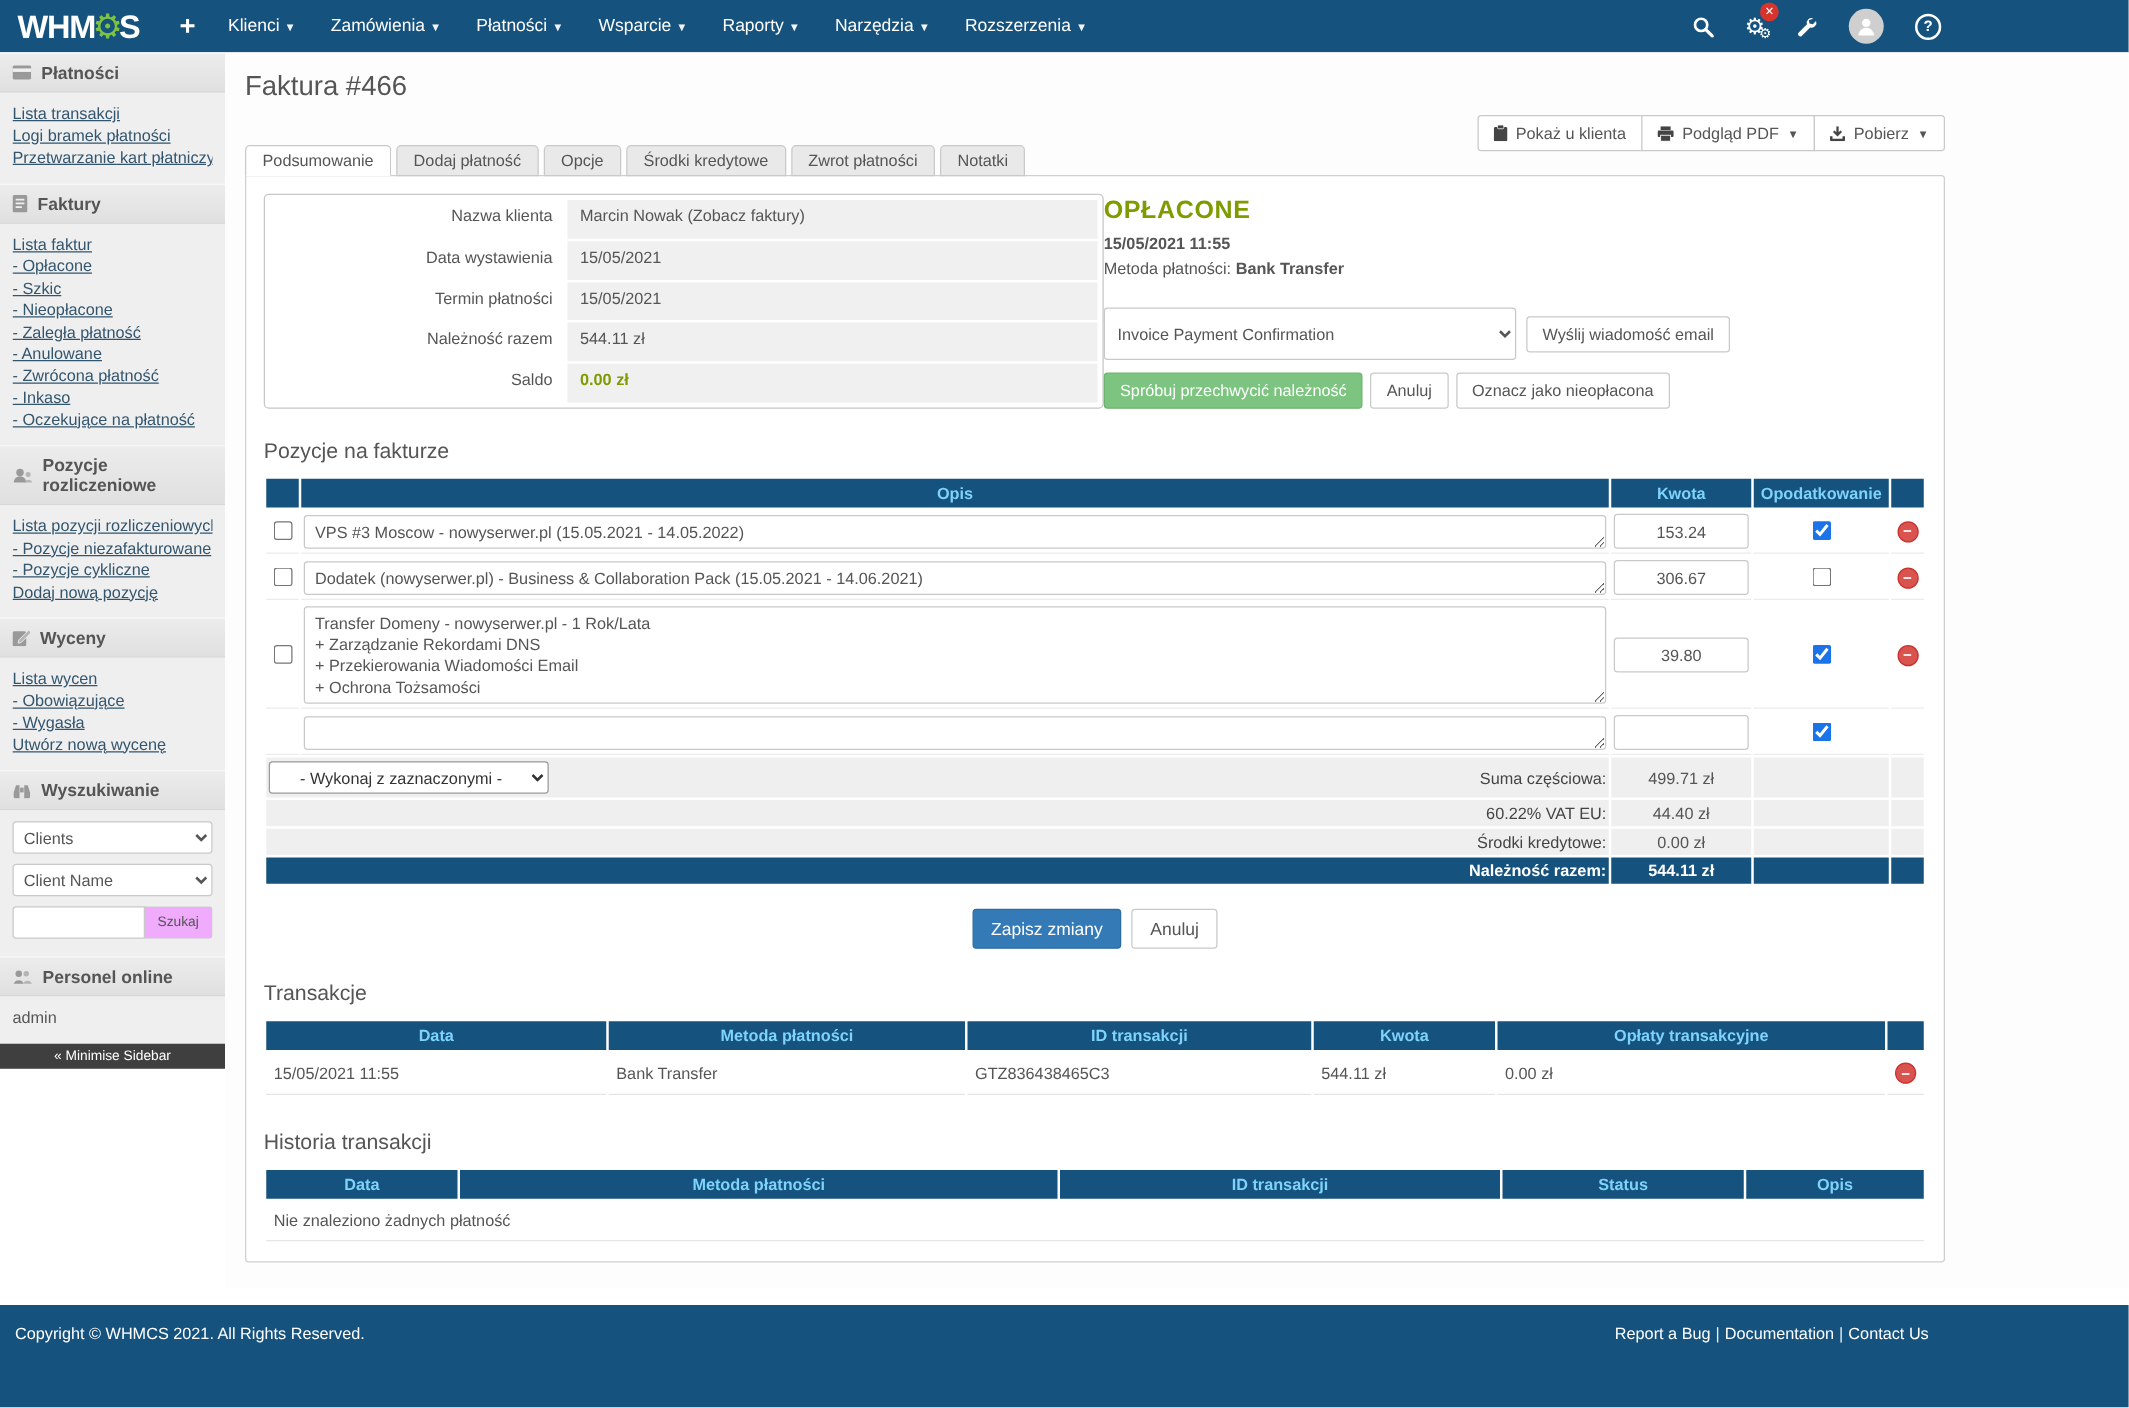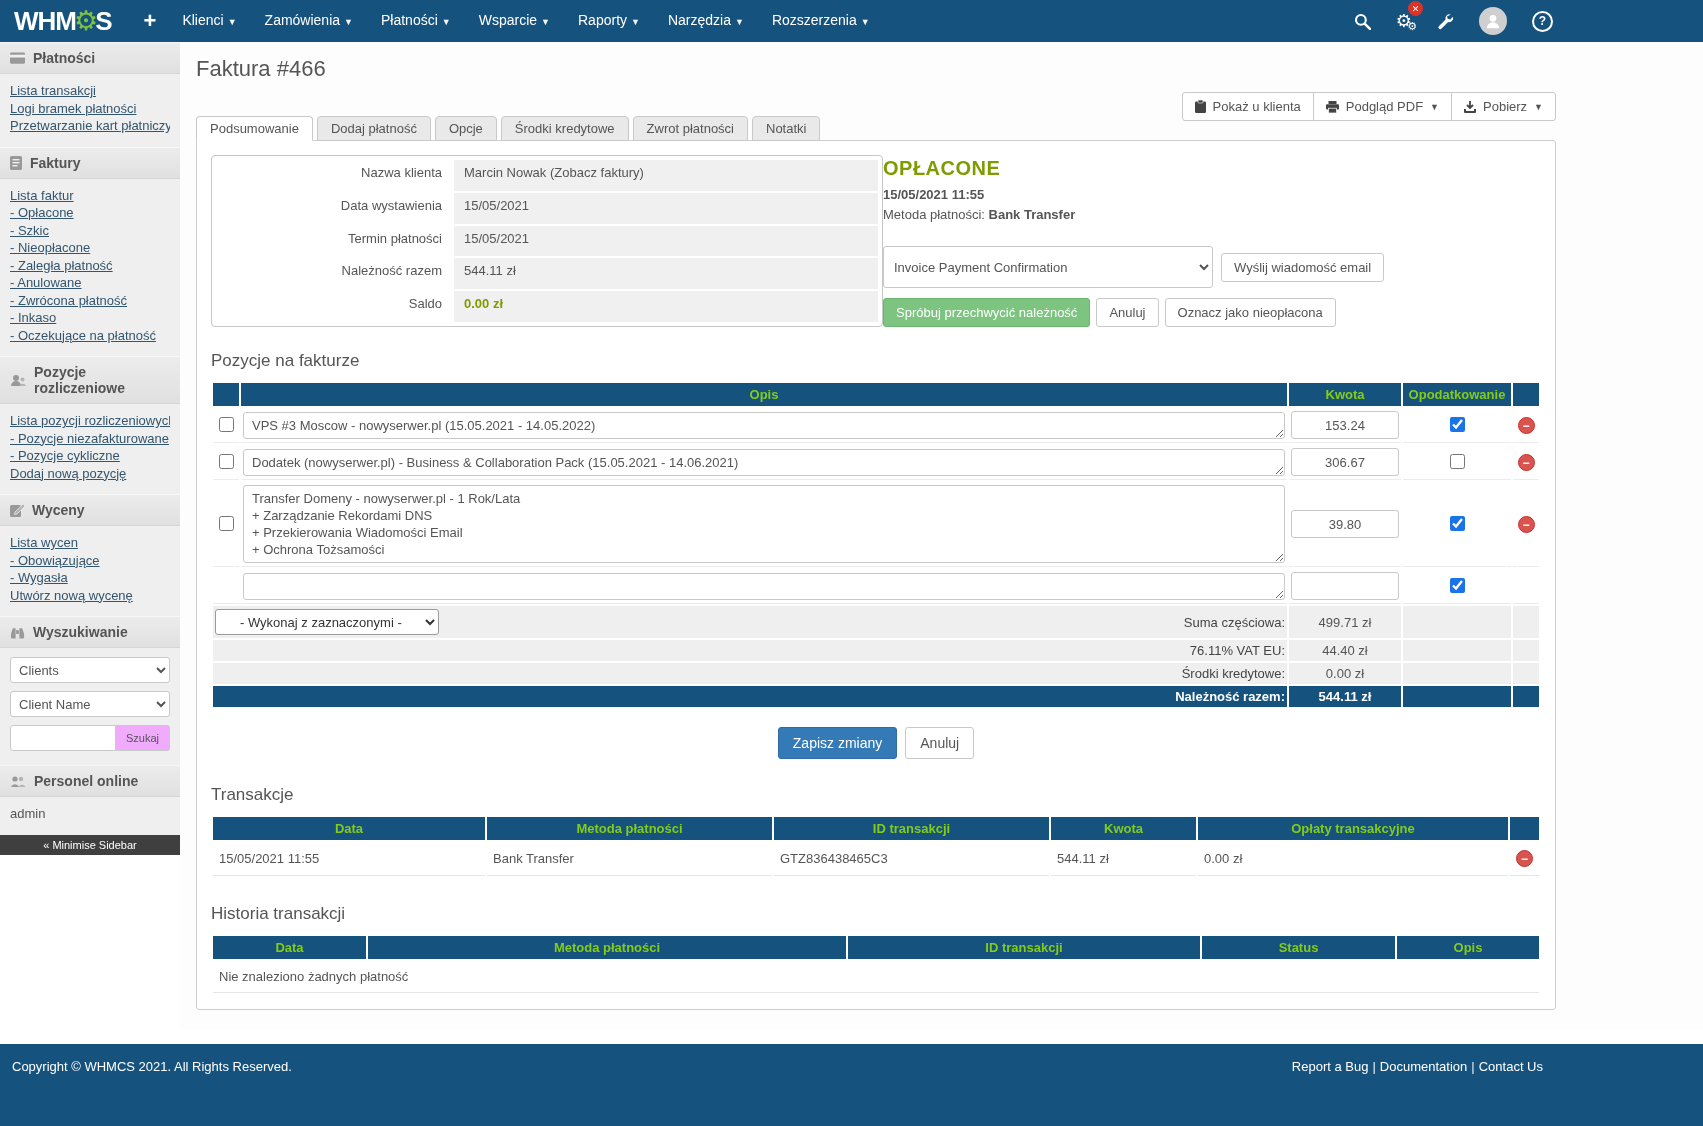--- a/index.html
+++ b/index.html
@@ -86,21 +86,21 @@
     color:#555; font-size:13px; padding:0 6px; font-family:"Liberation Sans","DejaVu Sans",sans-serif; }
   .btn { border:1px solid #c9c9c9; background:#fff; color:#555; font-size:13px; border-radius:3px;
     padding:6px 12px; cursor:pointer; font-family:"Liberation Sans","DejaVu Sans",sans-serif; white-space:nowrap; }
   .action-row { margin-top:10px; display:flex; gap:6px; }
   .btn-capture { background:#7CC47F; border-color:#6DB470; color:#fff; }
 
   .section-heading { font-size:17px; font-weight:normal; color:#555; margin:26px 0 10px 0; }
   .panel .section-heading.first { margin-top:24px; }
 
   table.grid { width:100%; border-collapse:separate; border-spacing:2px; }
-  table.grid thead th { background:#15527D; color:#84cc16; font-size:13px; font-weight:bold; padding:4px 4px;
+  table.grid thead th { background:#15527D; color:#7dd3fc; font-size:13px; font-weight:bold; padding:4px 4px;
     text-align:center; white-space:nowrap; }
   table.grid tbody td { vertical-align:middle; padding:3px 2px; }
   tr.item-row td { border-bottom:1px solid #ececec; }
   textarea.desc { width:100%; border:1px solid #c9c9c9; border-radius:3px; padding:4px 8px; font-size:13px;
     color:#555; line-height:17px; resize:both; font-family:"Liberation Sans","DejaVu Sans",sans-serif; display:block; }
   input.amount { width:100%; height:28px; border:1px solid #c9c9c9; border-radius:3px; text-align:center;
     font-size:13px; color:#555; }
   td.ctr { text-align:center; }
   input[type=checkbox] { width:15px; height:15px; accent-color:#1a73e8; cursor:pointer; }
   .delete-icon { display:inline-flex; width:17px; height:17px; border-radius:50%; background:#D9534F;
@@ -419,21 +419,21 @@
                   <option>- Wykonaj z zaznaczonymi -</option>
                 </select>
                 <span class="lbl">Suma częściowa:</span>
               </div>
             </td>
             <td class="val">499.71 zł</td>
             <td></td>
               <td></td>
           </tr>
           <tr class="total-row">
-            <td colspan="2" class="lbl">76.11% VAT EU:</td>
+            <td colspan="2" class="lbl">60.22% VAT EU:</td>
             <td class="val">44.40 zł</td>
             <td></td>
               <td></td>
           </tr>
           <tr class="total-row">
             <td colspan="2" class="lbl">Środki kredytowe:</td>
             <td class="val">0.00 zł</td>
             <td></td>
               <td></td>
           </tr>

